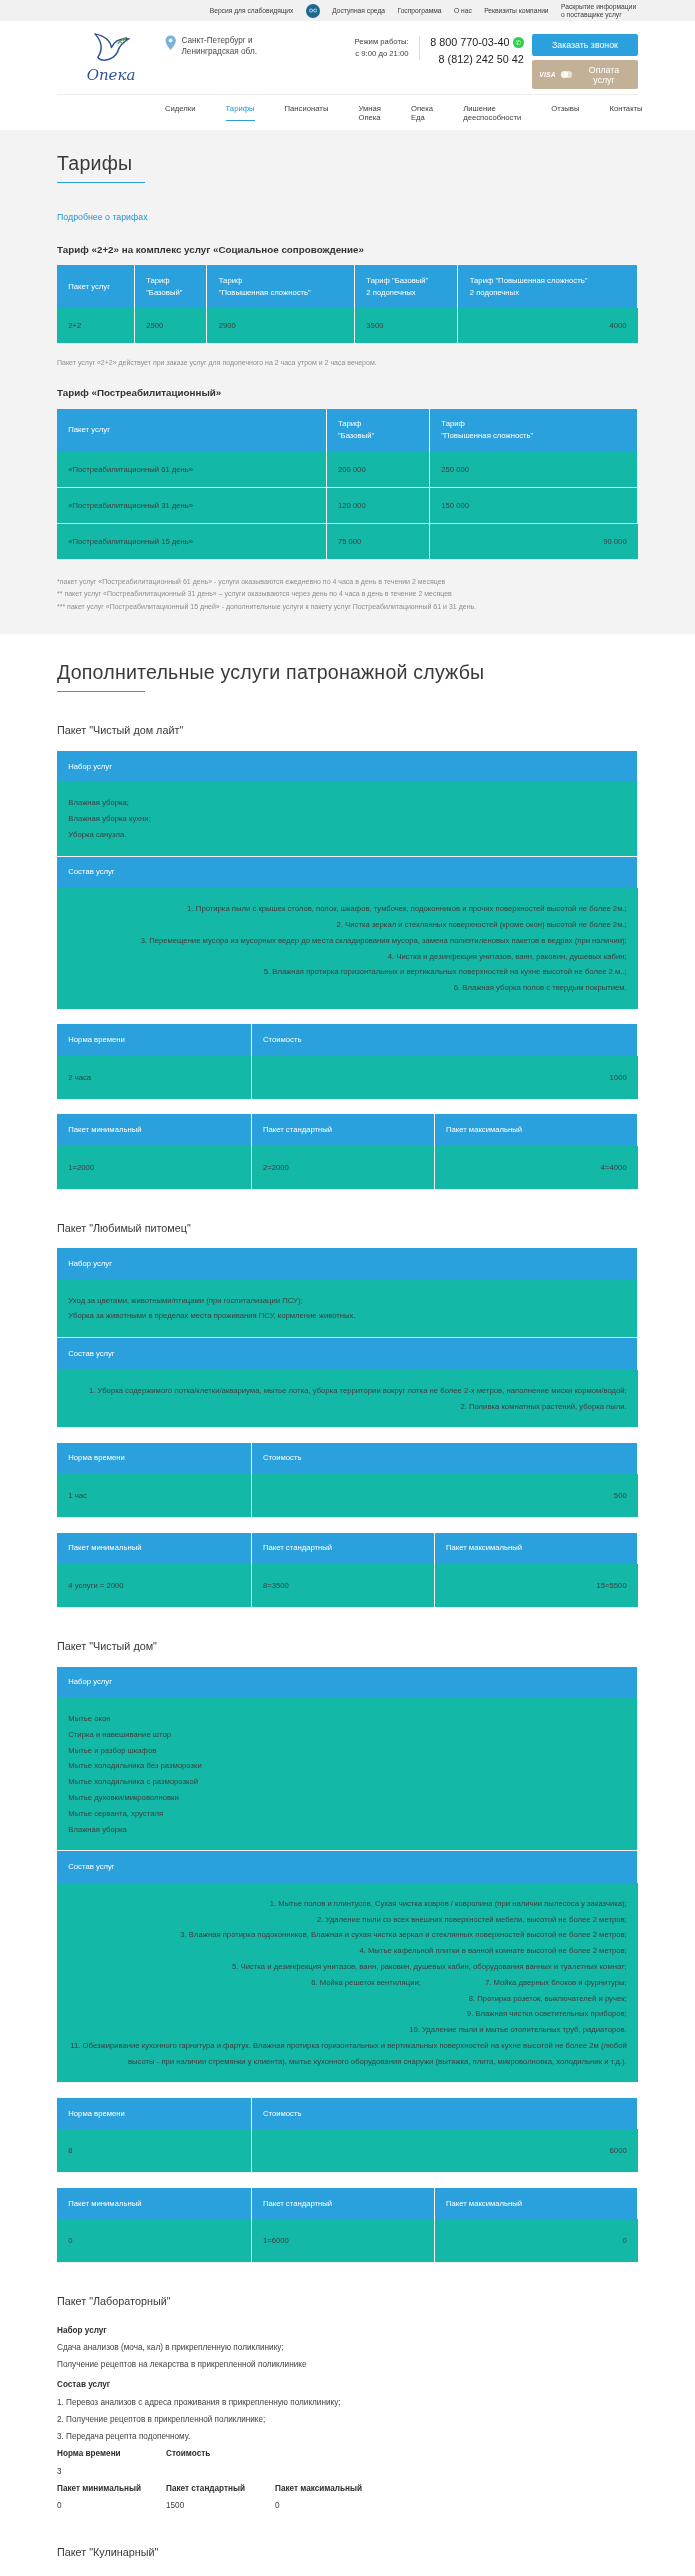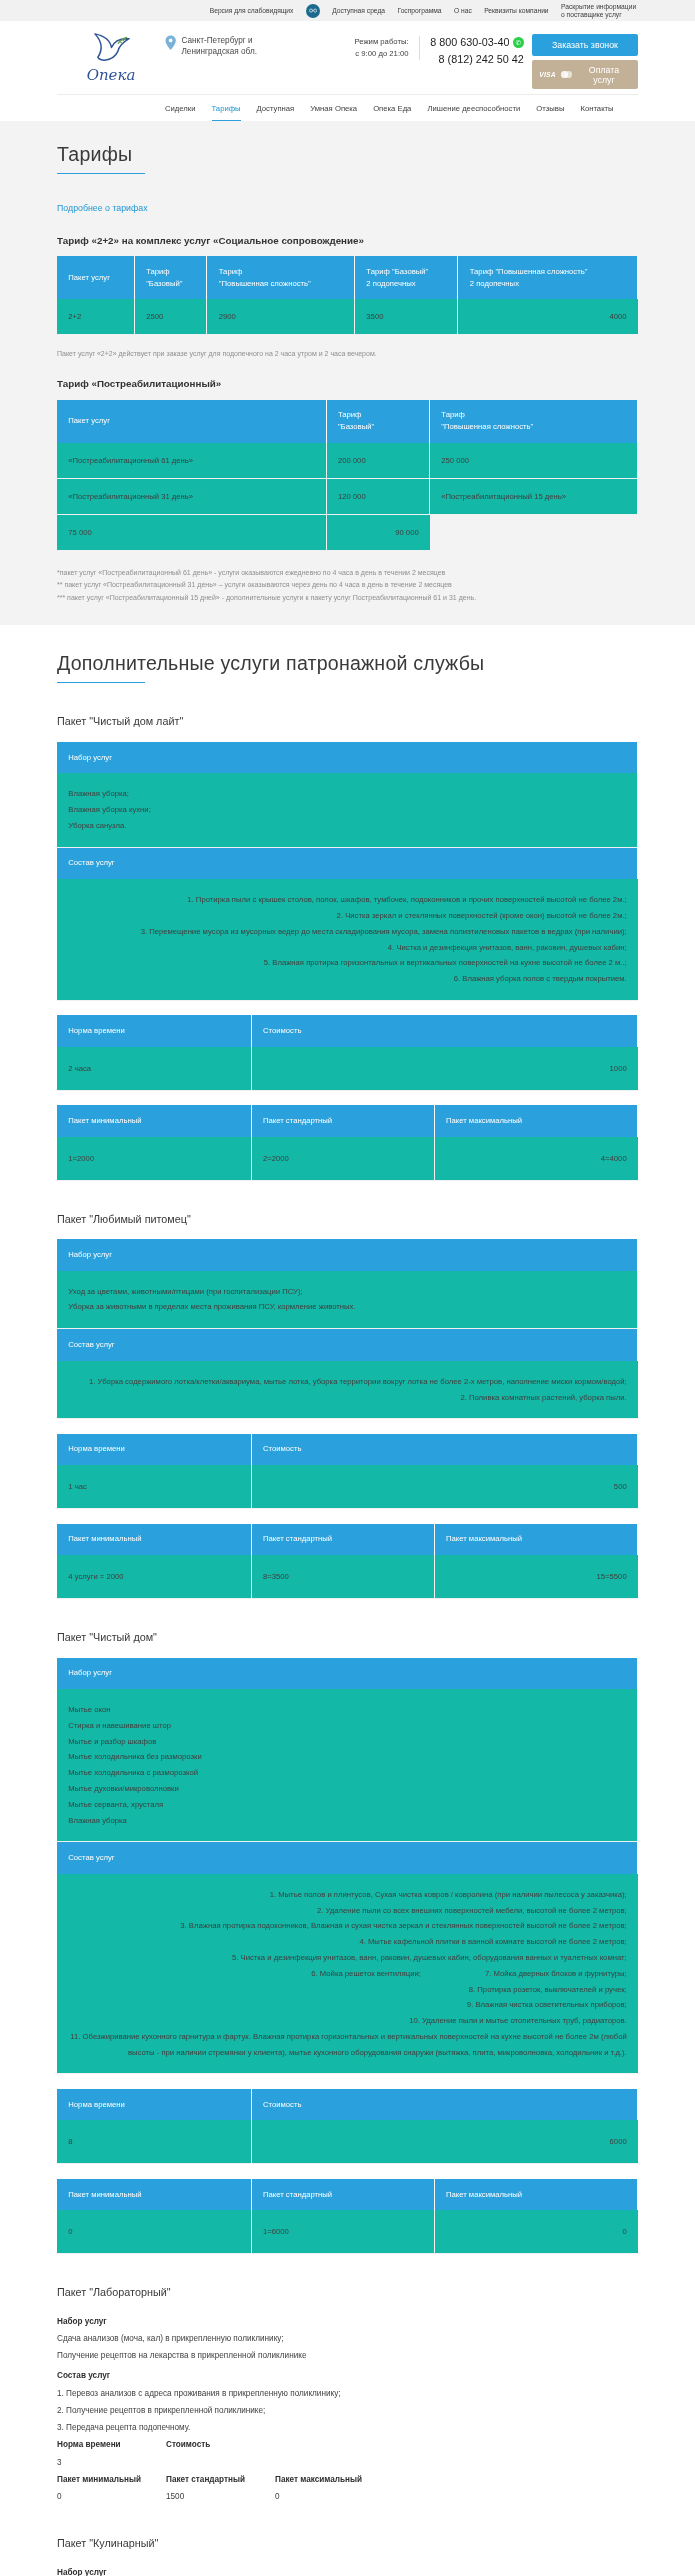--- a/index.html
+++ b/index.html
@@ -40,21 +40,21 @@
   .btn-call { background: #2aa0dc; color: #fff; font-size: 8.8px; padding: 6.2px 5.2px; width: 100%; }
   .btn-pay  { background: #c3b197; color: #fff; font-size: 8.8px; padding: 4.6px 7.2px; width: 100%;
               display: flex; align-items: center; justify-content: center; gap: 5.2px; }
   .visa-word { font-style: italic; font-weight: bold; font-size: 6.7px; letter-spacing: 0.3px; }
   .mc { display: inline-flex; }
   .mc i { width: 6.7px; height: 6.7px; border-radius: 50%; background: #fff; opacity: .85; display: inline-block; }
   .mc i + i { margin-left: -2.6px; opacity: .6; }
 
   
   .nav { padding-left: 108px; border-top: 0.5px solid #ececec; margin-top: 5.2px; }
-  .nav ul { list-style: none; display: flex; gap: 16px; padding-top: 8.2px; }
+  .nav ul { list-style: none; display: flex; gap: 30px; padding-top: 8.2px; }
   .nav a { text-decoration: none; color: #3f3f3f; font-size: 7.7px; display: inline-block;
            padding-bottom: 7.7px; border-bottom: 1.5px solid transparent; cursor: pointer; }
   .nav a.active { color: #2197d3; border-bottom-color: #2aa0dc; }
 
   
   h1.page-h { font-size: 19.6px; font-weight: 400; color: #3a3a3a; letter-spacing: 0.2px; }
   .h-underline { width: 88px; height: 1px; background: #2aa0dc; margin-top: 7.2px; }
   h3.block-h { font-size: 9.8px; font-weight: 700; color: #333; }
   h3.pkg-h { font-size: 10.8px; font-weight: 400; color: #383838; }
 
@@ -136,21 +136,21 @@
       <div class="loc-text pre">Санкт-Петербург и
 Ленинградская обл.</div>
     </div>
     <div class="header-right">
       <div class="work-hours">
         <div>Режим работы:</div>
         <div>с 9:00 до 21:00</div>
       </div>
       <div class="phones">
         <div class="phone-row">
-          <span>8 800 630-03-40</span>
+          <span>8 800 770-03-40</span>
           <span class="wa-badge">✆</span>
         </div>
         <div class="phone-row">
           <span>8 (812) 242 50 42</span>
         </div>
       </div>
       <div class="header-buttons">
         <button class="btn btn-call">Заказать звонок</button>
         <button class="btn btn-pay">
           <span class="visa-word">VISA</span>
@@ -161,21 +161,21 @@
           <span>Оплата услуг</span>
         </button>
       </div>
     </div>
   </div>
 
   <nav class="container nav">
     <ul>
       <li><a>Сиделки</a></li>
       <li><a class="active">Тарифы</a></li>
-      <li><a>Доступная</a></li>
+      <li><a>Пансионаты</a></li>
       <li><a>Умная Опека</a></li>
       <li><a>Опека Еда</a></li>
       <li><a>Лишение дееспособности</a></li>
       <li><a>Отзывы</a></li>
       <li><a>Контакты</a></li>
     </ul>
   </nav>
 </header>
 
 <section class="tariffs">
@@ -209,20 +209,21 @@
       <div class="th">Пакет услуг</div>
       <div class="th">Тариф
 "Базовый"</div>
       <div class="th">Тариф
 "Повышенная сложность"</div>
       <div class="td">«Постреабилитационный 61 день»</div>
       <div class="td">200 000</div>
       <div class="td">250 000</div>
       <div class="td">«Постреабилитационный 31 день»</div>
       <div class="td">120 000</div>
+      <div class="td">150 000</div>
       <div class="td">«Постреабилитационный 15 день»</div>
       <div class="td">75 000</div>
       <div class="td">90 000</div>
     </div>
 
     <div class="footnotes">
       <p>*пакет услуг «Постреабилитационный 61 день» - услуги оказываются ежедневно по 4 часа в день в течении 2 месяцев</p>
       <p>** пакет услуг «Постреабилитационный 31 день» – услуги оказываются через день по 4 часа в день в течение 2 месяцев</p>
       <p>*** пакет услуг «Постреабилитационный 15 дней» - дополнительные услуги к пакету услуг Постреабилитационный 61 и 31 день.</p>
     </div>

